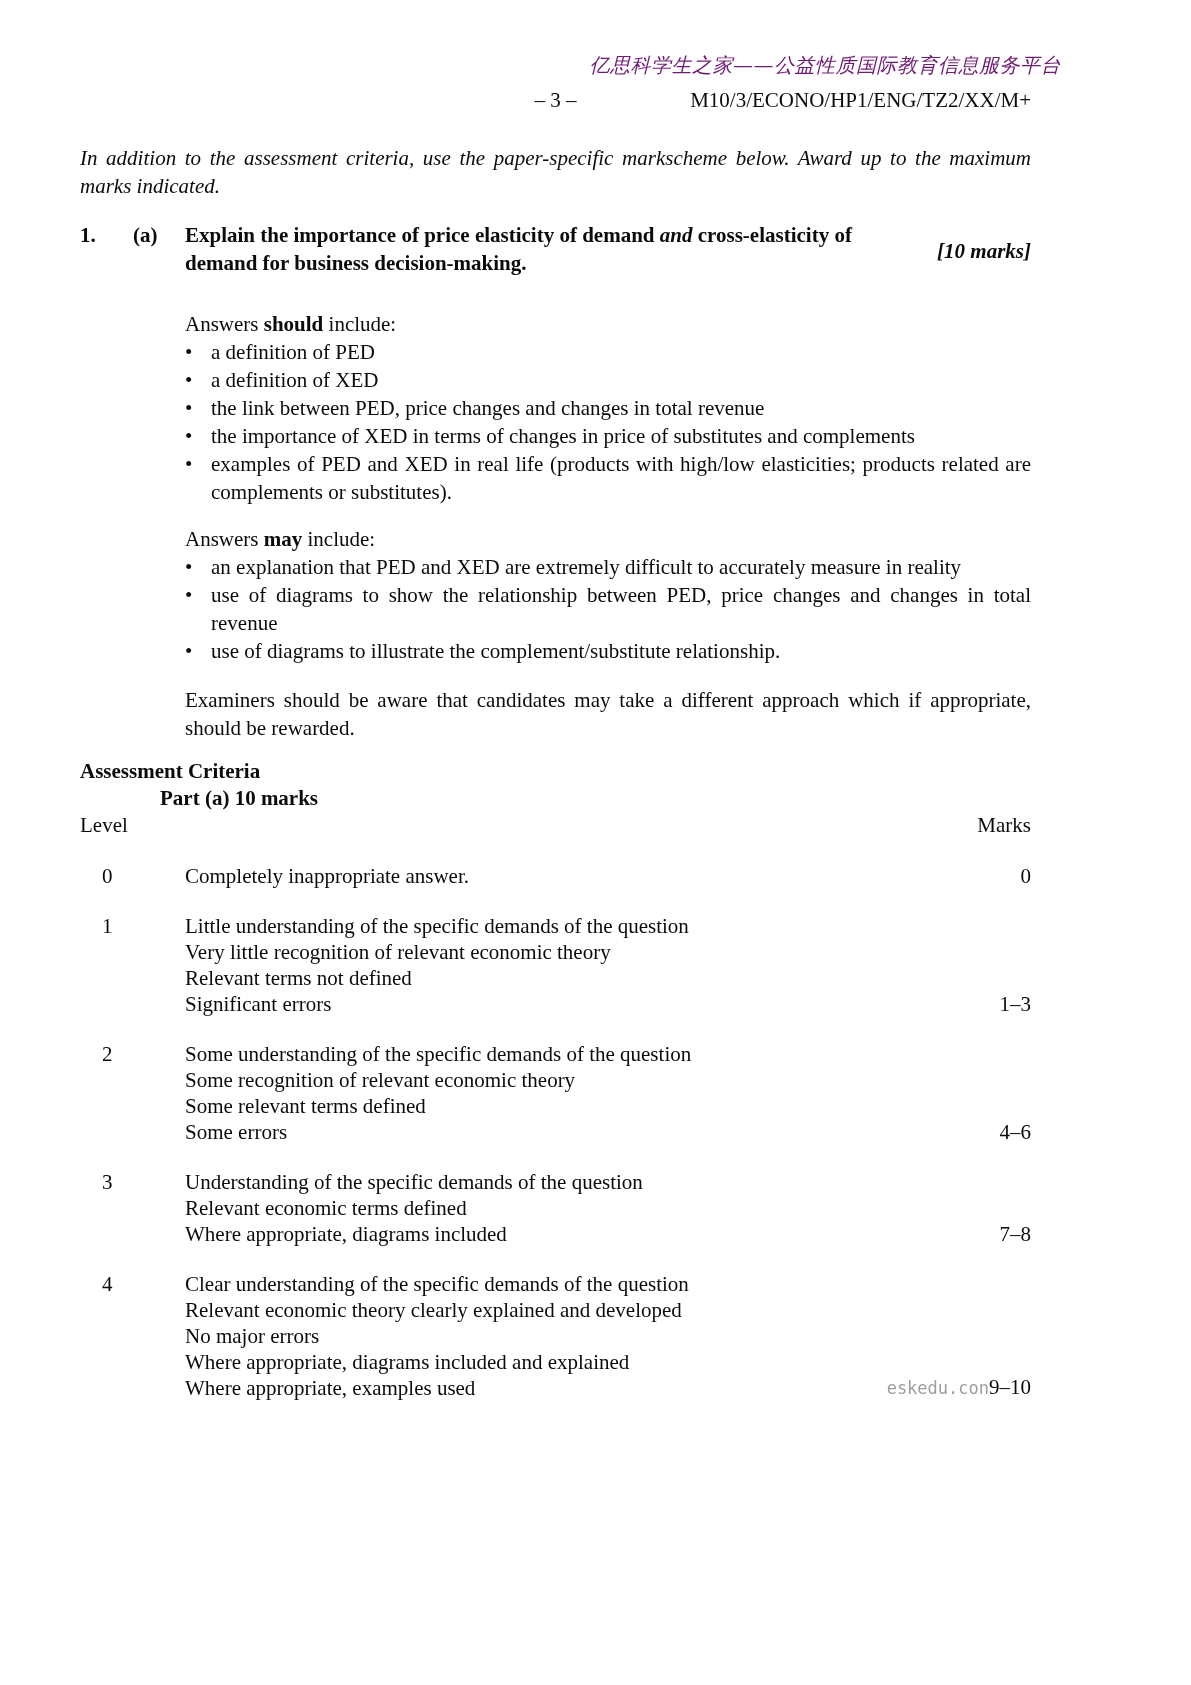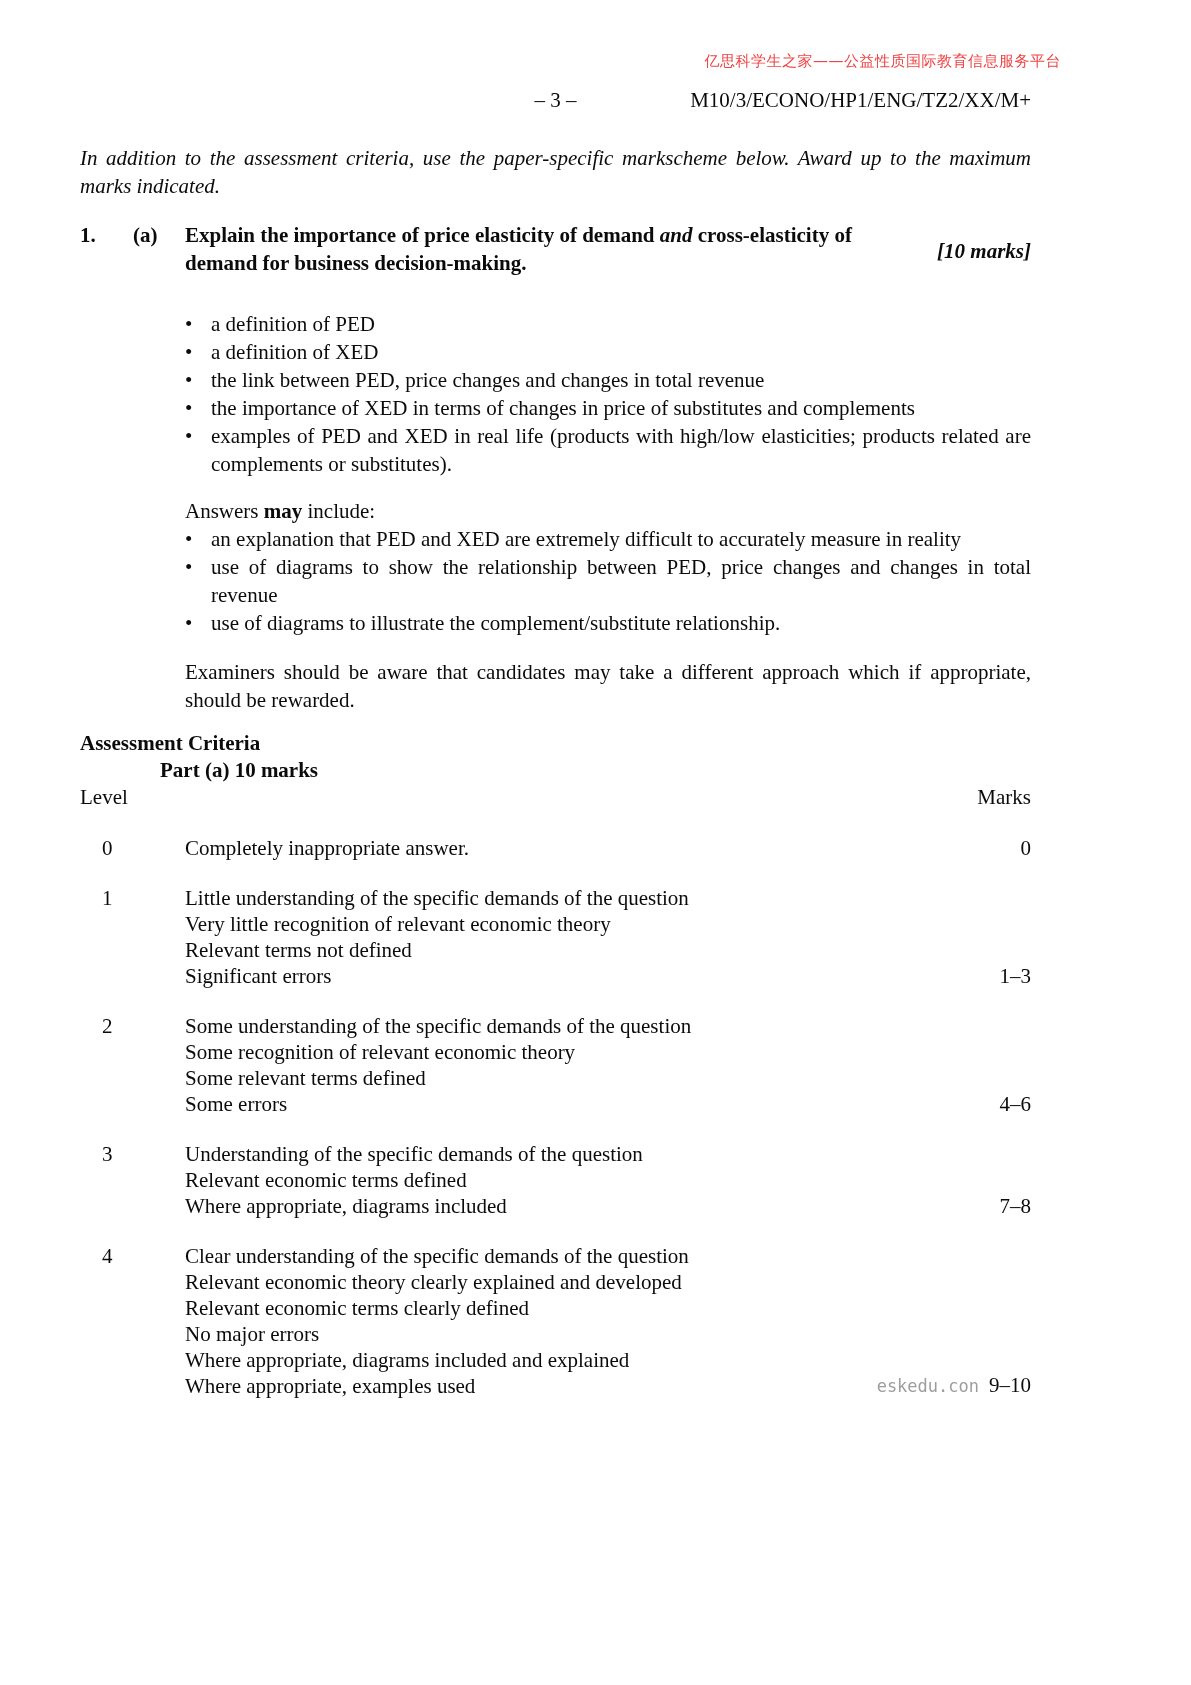--- a/index.html
+++ b/index.html
@@ -19,24 +19,25 @@
   .page {
     position: absolute;
     top: 0; left: 0; right: 0; bottom: 0;
     padding: 0 160px 0 80px;
   }
   
   .watermark-top {
     position: absolute;
     top: 52px;
     right: 130px;
-    color: #ef4444;
+    color: #701a75;
     font-family: "DejaVu Sans", sans-serif;
-    font-size: 15px;
+    font-size: 20px;
     letter-spacing: 0.5px;
+    font-style: italic;
   }
   
   .header {
     position: relative;
     margin-top: 88px;
     height: 26px;
   }
   .pageno {
     position: absolute;
     left: 0; right: 0;
@@ -129,21 +130,20 @@
   .level-marks {
     position: absolute;
     right: 0;
     bottom: 0;
     white-space: nowrap;
   }
   .wm {
     color: #9d9d9d;
     font-family: "DejaVu Sans Mono", monospace;
     font-size: 17px;
-    margin-right: 10px;
   }
 </style>
 </head>
 <body>
 
 <div class="page">
 
   <div class="watermark-top">亿思科学生之家——公益性质国际教育信息服务平台</div>
 
   <div class="header">
@@ -156,20 +156,21 @@
   <div class="question">
     <span class="qnum">1.</span>
     <span class="qpart">(a)</span>
     <div class="qtext-wrap">
       <span class="qtext"><span>Explain the importance of price elasticity of demand </span><span class="it">and</span><span> cross-elasticity of demand for business decision-making.</span></span>
       <span class="qmarks">[10 marks]</span>
     </div>
   </div>
 
   <div class="indent sec-should">
+    <div class="lead"><span>Answers </span><b>should</b><span> include:</span></div>
     <ul class="bullets">
       <li>
           <span class="bullet">•</span>
           <span class="btext">a definition of PED</span>
         </li>
       <li>
           <span class="bullet">•</span>
           <span class="btext">a definition of XED</span>
         </li>
       <li>
@@ -255,21 +256,20 @@
         <div>Where appropriate, diagrams included</div>
       </div>
       <div class="level-marks">7–8</div>
     </div>
 
     <div class="level-row">
       <div class="level-num">4</div>
       <div class="level-lines">
         <div>Clear understanding of the specific demands of the question</div>
         <div>Relevant economic theory clearly explained and developed</div>
-        <div>Relevant economic terms clearly defined</div>
         <div>No major errors</div>
         <div>Where appropriate, diagrams included and explained</div>
         <div>Where appropriate, examples used</div>
       </div>
       <div class="level-marks">
         <span class="wm">eskedu.con</span><span>9–10</span>
       </div>
     </div>
 
   </div>

